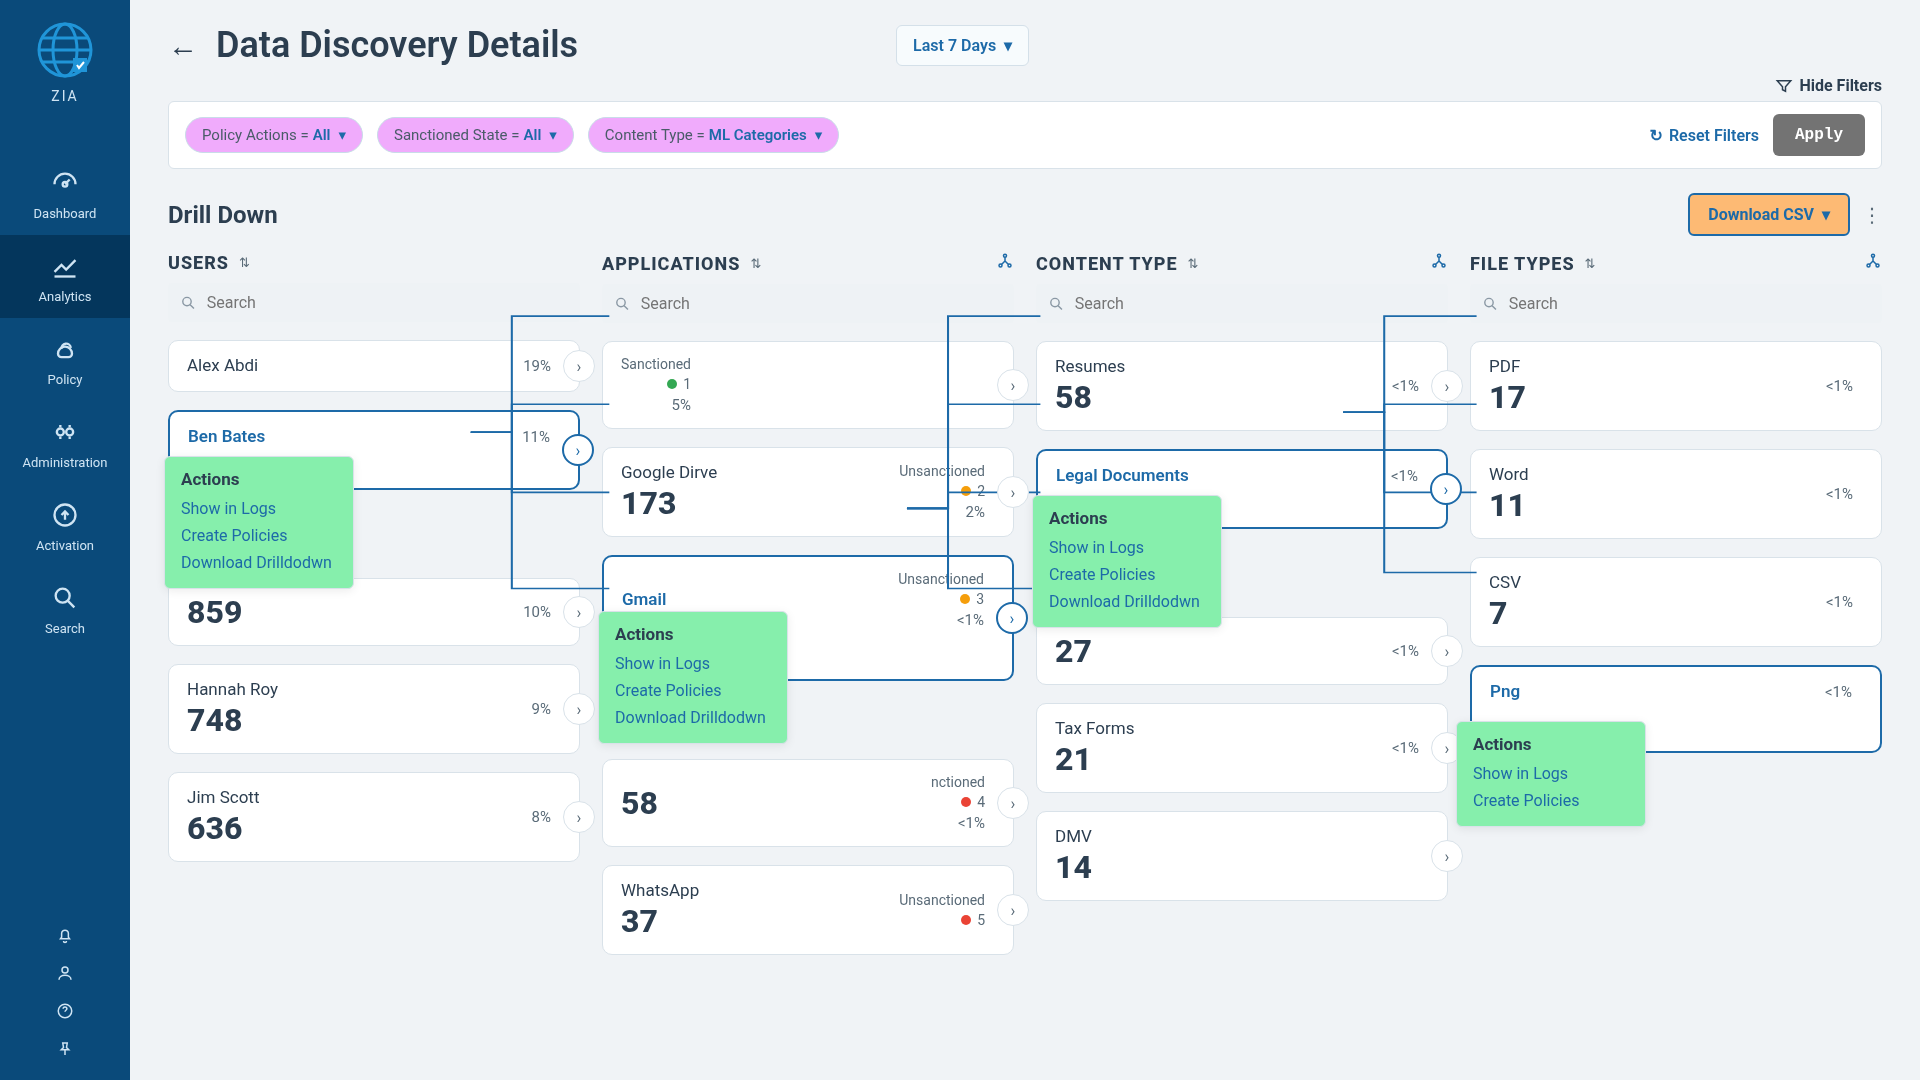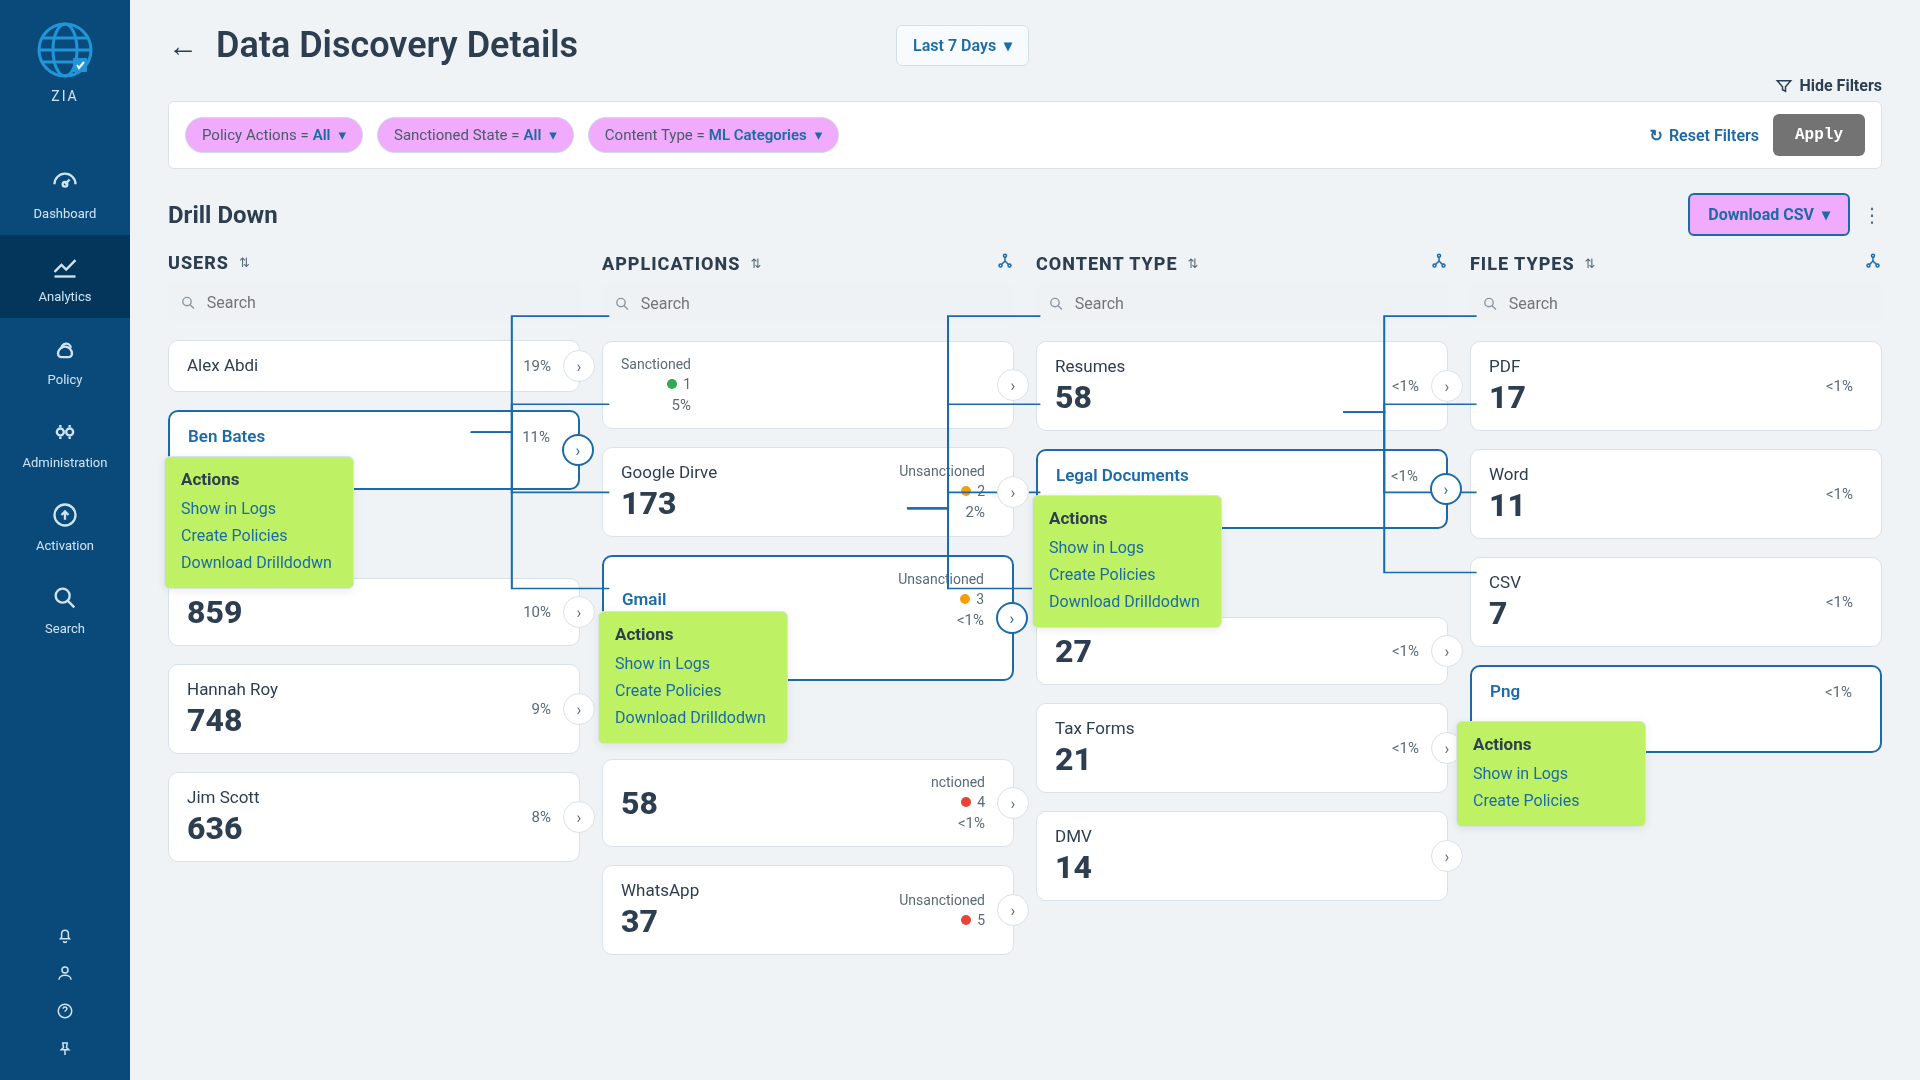--- a/index.html
+++ b/index.html
@@ -34,21 +34,21 @@
 .filter-pill { background: #f0abfc; border: 1px solid #c9dce8; border-radius: 22px; padding: 8px 16px; font-size: 15px; color: #4a5b68; display: flex; align-items: flex-end; gap: 4px; cursor:pointer;}
 .filter-pill .fv { color: #1d6aa8; font-weight: 600; }
 .filter-pill .dd { color:#1d6aa8; margin-left:4px;}
 .filter-bar .spacer { flex: 1; }
 .reset-filters { color: #1d6aa8; font-weight: 600; font-size: 16px; display:flex; gap:6px; align-items:center; cursor:pointer;}
 .apply-btn { background: #737373; color: #fff; border: none; border-radius: 6px; padding: 12px 22px; font-size: 16px; font-weight: 600; cursor:pointer;font-family:Liberation Mono, monospace;}
 
 
 .drill-row { display: flex; align-items: center; justify-content: space-between; margin-top: 24px; }
 .drill-title { font-size: 24px; font-weight: 700; color: #2c3e50; }
-.download-csv { border: 2px solid #1d6aa8; color: #1d6aa8; background: #f0abfc; border-radius: 6px; padding: 10px 18px; font-weight: 700; font-size: 16px; display:flex; gap:8px; align-items:center; cursor:pointer;}
+.download-csv { border: 2px solid #1d6aa8; color: #1d6aa8; background: #fdba74; border-radius: 6px; padding: 10px 18px; font-weight: 700; font-size: 16px; display:flex; gap:8px; align-items:center; cursor:pointer;}
 .kebab { margin-left: 12px; font-size: 20px; color: #5a6b78; cursor:pointer;}
 
 
 .columns { display: flex; gap: 22px; margin-top: 16px; position: relative; }
 .col { flex: 1; display: flex; flex-direction: column; position: relative; }
 .col-header { display: flex; align-items: center; gap: 10px; margin-bottom: 10px; }
 .col-title { font-size: 18px; font-weight: 800; letter-spacing: 1px; color: #2c3e50; }
 .sort-icon { color:#5a6b78; font-size:13px;}
 .col-extra-icon { margin-left: auto; color: #1d6aa8; cursor:pointer;}
 .search-box { background: #eef2f5; border-radius: 4px; padding: 10px 12px; display: flex; align-items: center; gap: 10px; color: #8a98a4; font-size: 16px; margin-bottom: 18px; }
@@ -63,21 +63,21 @@
 .card .value { font-size: 32px; font-weight: 800; color: #2c3e50; }
 .card .right { display: flex; flex-direction: column; align-items: flex-end; gap: 4px; font-size: 14px; color: #5a6b78; margin-right: 10px;}
 .status-row { display:flex; align-items:center; gap:6px; font-size:14px;}
 .dot { width:10px; height:10px; border-radius:50%; display:inline-block;}
 .dot.green{background:#34a853;} .dot.orange{background:#f59e0b;} .dot.red{background:#ea4335;}
 .card .pct { font-size: 15px; color:#5a6b78;}
 .card .expand { position: absolute; right: -16px; top: 50%; transform: translateY(-50%); width: 32px; height: 32px; border-radius: 50%; background: #fff; border: 1px solid #d9e2e9; display: flex; align-items: center; justify-content: center; color:#5a6b78; cursor:pointer; z-index:5;}
 .card.selected .expand { border: 2px solid #1d6aa8; color:#1d6aa8;}
 
 
-.popup { position: absolute; background: #bef264; border: 1px solid #d9e2e9; border-radius: 6px; box-shadow: 0 2px 10px rgba(0,0,0,0.08); padding: 12px 16px; z-index: 20; min-width: 190px; }
+.popup { position: absolute; background: #86efac; border: 1px solid #d9e2e9; border-radius: 6px; box-shadow: 0 2px 10px rgba(0,0,0,0.08); padding: 12px 16px; z-index: 20; min-width: 190px; }
 .popup .ptitle { font-weight: 700; font-size: 17px; color:#2c3e50; margin-bottom:6px;}
 .popup .plink { color: #1d6aa8; font-size: 16px; padding: 4px 0; cursor:pointer;}
 
 
 .connectors { position: absolute; top: 0; left: 0; width: 100%; height: 100%; pointer-events: none; z-index:1;}
 
 svg.icon { width: 28px; height: 28px; stroke: currentColor; fill: none; stroke-width: 2; }
 svg.icon.sm { width:18px; height:18px;}
 </style>
 </head>

